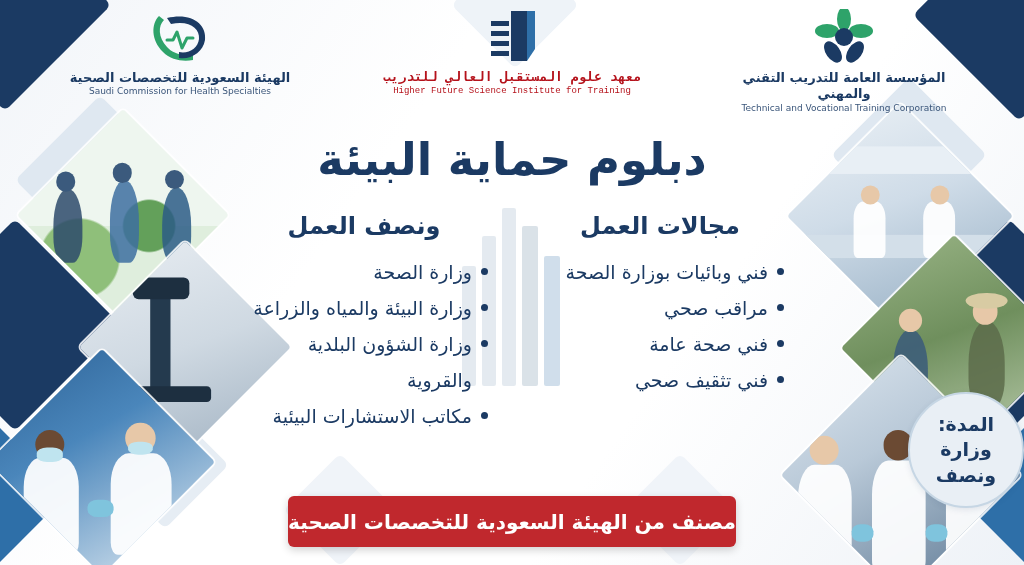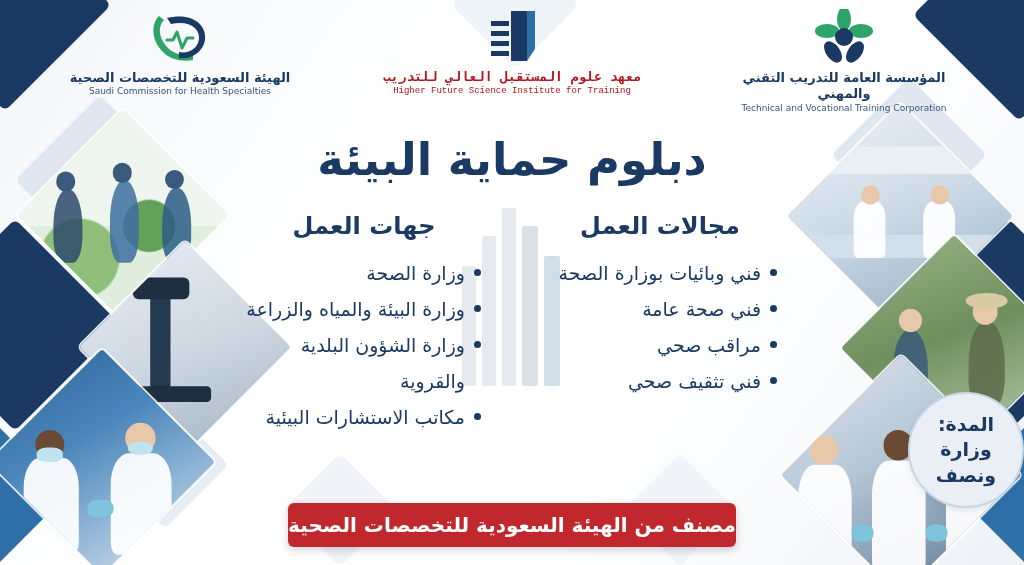--- a/index.html
+++ b/index.html
@@ -107,21 +107,21 @@
     font-size:45px;font-weight:bold;color:#1b3a63;letter-spacing:0;
     text-shadow:0 1px 0 #fff;
   }
 
   
   .cols{position:absolute;top:212px;left:230px;right:230px;display:flex;gap:28px;}
   .col{flex:1;text-align:center;}
   .col h2{
     margin:0 0 14px 0;font-size:24px;font-weight:bold;color:#1b3a63;
   }
-  .col ul{list-style:none;margin:15px;padding:0;}
+  .col ul{list-style:none;margin:8px;padding:0;}
   .col li{
     font-size:19px;color:#1b3a63;line-height:1.9;position:relative;
     padding-right:18px;display:block;text-align:right;
   }
   .col li::before{
     content:"";position:absolute;right:2px;top:14px;
     width:7px;height:7px;border-radius:50%;background:#1b3a63;
   }
   .col.right li{text-align:right;}
   .col.left li{}
@@ -139,21 +139,21 @@
     width:112px;height:112px;border-radius:50%;
     background:#e9eff5;border:2px solid #c6d6e4;
     display:flex;align-items:center;justify-content:center;text-align:center;
     color:#1b3a63;font-weight:bold;font-size:19px;line-height:1.35;
     box-shadow:0 2px 6px rgba(27,58,99,.10);
   }
   .badge span{display:block;}
 
   
   .footer{
-    position:absolute;left:288px;right:288px;bottom:18px;height:44px;
+    position:absolute;left:288px;right:288px;bottom:18px;height:51px;
     background:#c0282d;border-radius:6px;
     display:flex;align-items:center;justify-content:center;
     color:#ffffff;font-size:20px;font-weight:bold;
     box-shadow:0 3px 8px rgba(0,0,0,.18);
   }
 </style>
 </head>
 <body>
 
 <div class="poster">
@@ -297,28 +297,28 @@
     <div class="bar" style="left:64px;width:16px;height:160px;background:#5d7d9c;"></div>
     <div class="bar" style="left:86px;width:16px;height:130px;background:#2e6fa8;"></div>
   </div>
 
   <div class="cols">
 
     <div class="col left">
       <h2>مجالات العمل</h2>
       <ul>
         <li>فني وبائيات بوزارة الصحة</li>
+        <li>مراقب صحي</li>
         <li>فني صحة عامة</li>
-        <li>مراقب صحي</li>
         <li>فني تثقيف صحي</li>
       </ul>
     </div>
 
     <div class="col right">
-      <h2>جهات العمل</h2>
+      <h2>ونصف العمل</h2>
       <ul>
         <li>وزارة الصحة</li>
         <li>وزارة البيئة والمياه والزراعة</li>
         <li>وزارة الشؤون البلدية والقروية</li>
         <li>مكاتب الاستشارات البيئية</li>
       </ul>
     </div>
   </div>
 
   <div class="badges">

